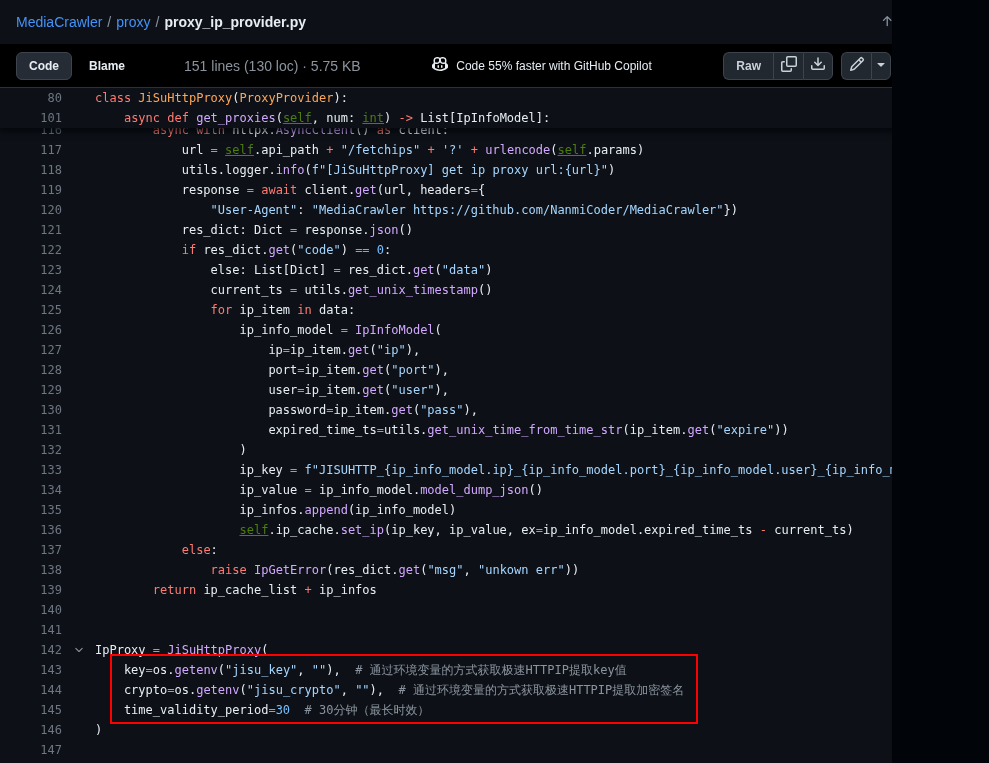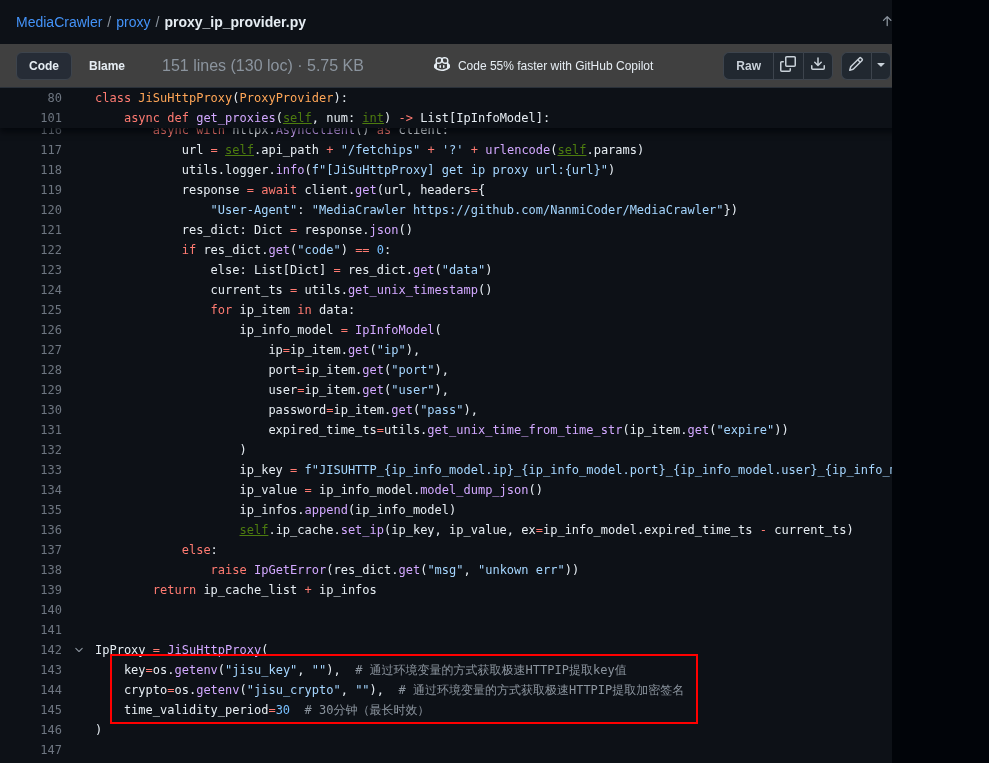--- a/index.html
+++ b/index.html
@@ -13,26 +13,26 @@
                justify-content:space-between;padding:0 16px;}
   .breadcrumb{font-size:14px;white-space:nowrap;}
   .crumb-link{color:#4493f8;cursor:pointer;}
   .crumb-sep{color:#8b949e;margin:0 5px;}
   .crumb-file{font-weight:700;color:#e6edf3;}
   .top-btn{display:flex;align-items:center;gap:14px;font-size:13px;color:#e6edf3;cursor:pointer;}
   .top-btn svg{width:14px;height:14px;color:#8b949e;}
 
   
   .toolbar{height:44px;flex:none;display:flex;align-items:center;padding:0 16px;
-           background:#404040;border-bottom:1px solid #2a313a;}
+           background:#000000;border-bottom:1px solid #2a313a;gap:32px;}
   .seg{display:flex;align-items:center;gap:4px;}
   .tab{height:28px;padding:0 12px;display:flex;align-items:center;font-size:12px;
        font-weight:600;border-radius:6px;color:#e6edf3;cursor:pointer;border:1px solid transparent;}
   .tab.active{background:#262c36;border-color:#3d444d;}
-  .meta{font-size:16px;color:#8b949e;margin-left:24px;white-space:nowrap;}
+  .meta{font-size:14px;color:#8b949e;margin-left:14px;white-space:nowrap;}
   .copilot{display:flex;align-items:center;gap:8px;margin:12px auto;font-size:12px;
            color:#e6edf3;white-space:nowrap;cursor:pointer;}
   .copilot svg{width:16px;height:16px;color:#e6edf3;}
   .actions{display:flex;align-items:center;gap:8px;}
   .btn{height:28px;display:flex;align-items:center;justify-content:center;background:#212830;
        border:1px solid #3d444d;color:#c9d1d9;font-size:12px;font-weight:600;border-radius:6px;cursor:pointer;}
   .btn svg{width:16px;height:16px;}
   .btn-group{display:flex;}
   .btn-group .btn{border-radius:0;border-right-width:0;}
   .btn-group .btn:first-child{border-radius:6px 0 0 6px;}

